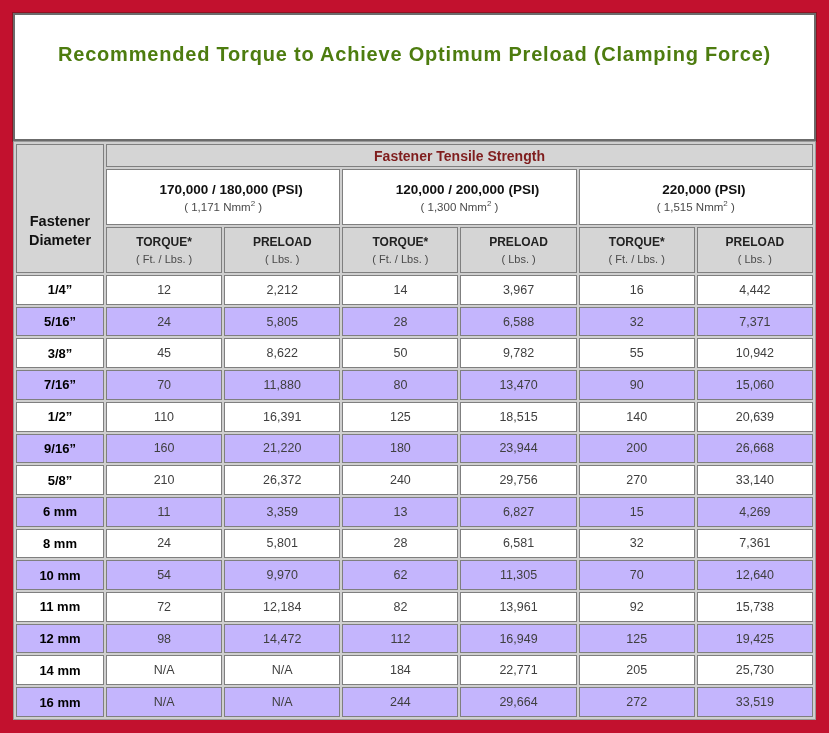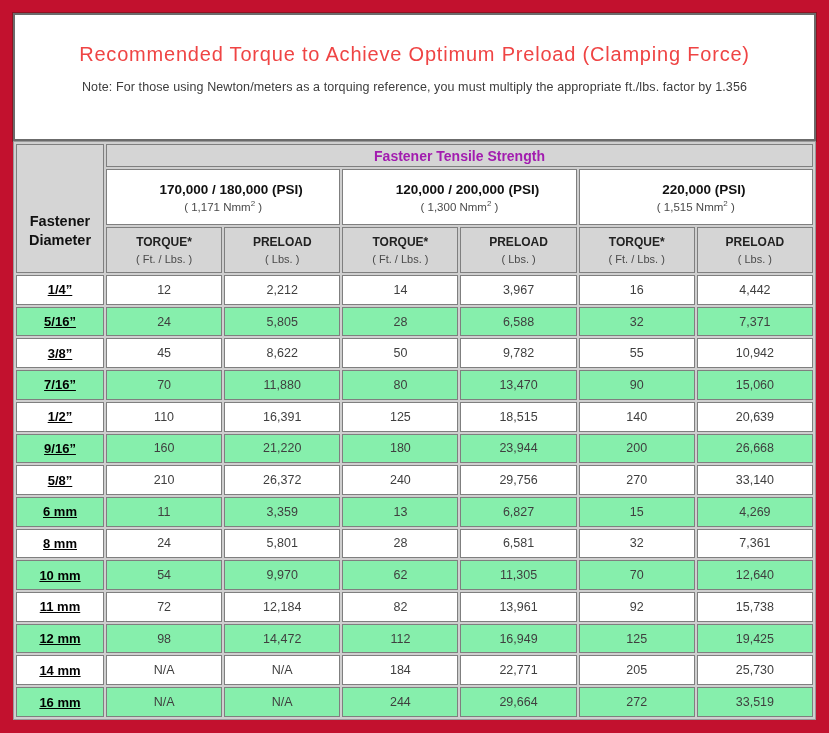--- a/index.html
+++ b/index.html
@@ -26,22 +26,22 @@
     height: 128px;
     background: #ffffff;
     border: 2px solid #6b6b6b;
     box-shadow: 0 0 0 1px #8d1322;
     text-align: center;
     padding-top: 25px;
     flex: 0 0 auto;
   }
   .title-line {
     font-size: 20px;
-    font-weight: normal;
-    color: #ef4444;
+    font-weight: bold;
+    color: #4d7c0f;
     letter-spacing: 0.8px;
     line-height: 29px;
     white-space: nowrap;
   }
   .title-line sup {
     font-size: 12px;
     letter-spacing: 0;
   }
   .note-line {
     margin-top: 11px;
@@ -62,21 +62,21 @@
   }
   th, td {
     border: 1px solid #7f7f7f;
     text-align: center;
     vertical-align: middle;
     overflow: hidden;
   }
   
   .h-gray   { background: #d5d5d5; }
   .h-white  { background: #ffffff; }
-  tr.tensile-row th { height: 23px; font-size: 14px; font-weight: bold; color: #a21caf; }
+  tr.tensile-row th { height: 23px; font-size: 14px; font-weight: bold; color: #7f1d1d; }
   tr.psi-row th { height: 56px; }
   tr.sub-row th { height: 46px; }
   .diam-head {
     background: #d5d5d5;
     vertical-align: bottom;
     padding-bottom: 22px;
     font-size: 14.5px;
     font-weight: bold;
     color: #111;
     line-height: 19px;
@@ -85,37 +85,35 @@
   .psi-sub  { font-size: 11.5px; font-weight: normal; color: #4a4a4a; margin-top: 2px; }
   .psi-sub sup { font-size: 8px; }
   .sub-main { font-size: 12px; font-weight: bold; color: #222; }
   .sub-unit { font-size: 11px; font-weight: normal; color: #4a4a4a; margin-top: 4px; }
   
   tbody td {
     background: #ffffff;
     font-size: 12.5px;
     color: #3f3f3f;
   }
-  tbody tr.shade td { background: #86efac; }
+  tbody tr.shade td { background: #c4b5fd; }
   tbody td.diam {
     font-weight: bold;
     color: #000;
     font-size: 13px;
-    text-decoration: underline;
   }
 </style>
 </head>
 <body>
 
 <div class="page">
   <div class="inner">
 
     <div class="title-box">
       <div class="title-line">Recommended Torque to Achieve Optimum Preload (Clamping Force)</div>
-      <div class="note-line">Note: For those using Newton/meters as a torquing reference, you must multiply the appropriate ft./lbs. factor by 1.356</div>
     </div>
 
     <div class="tbl-wrap">
       <table>
         <colgroup>
           <col style="width:88px">
           <col>
             <col>
             <col>
             <col>

